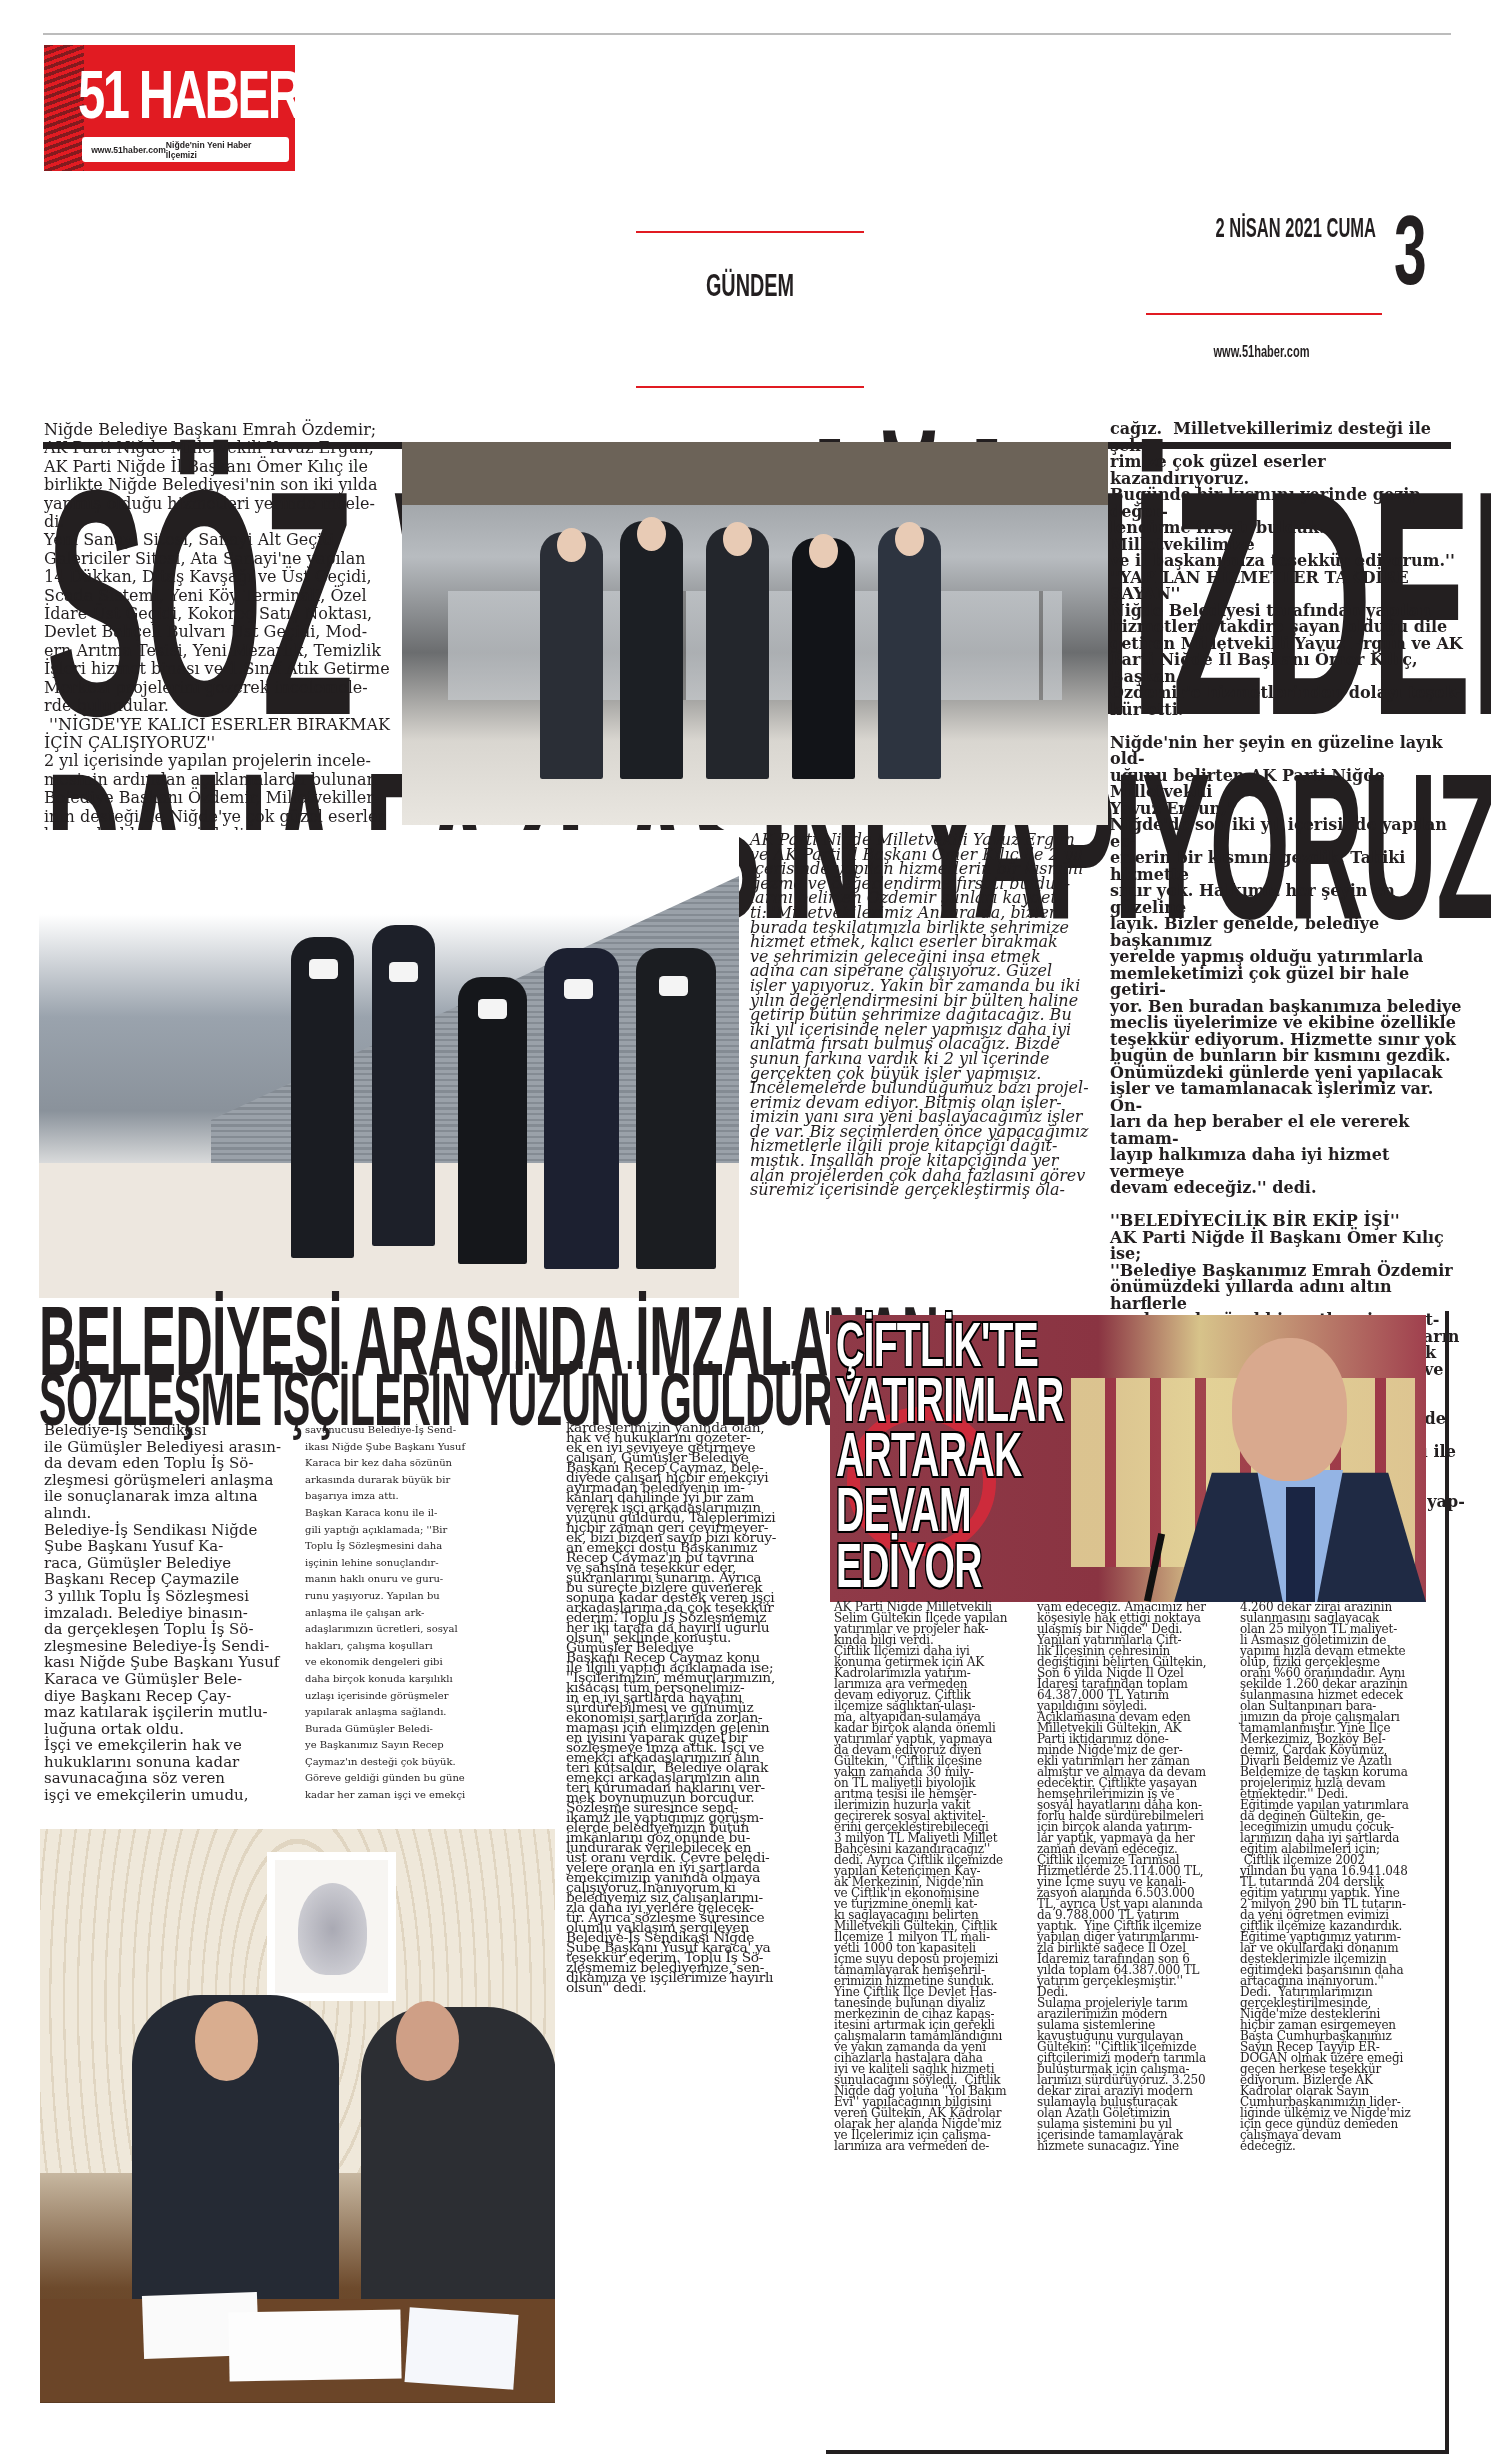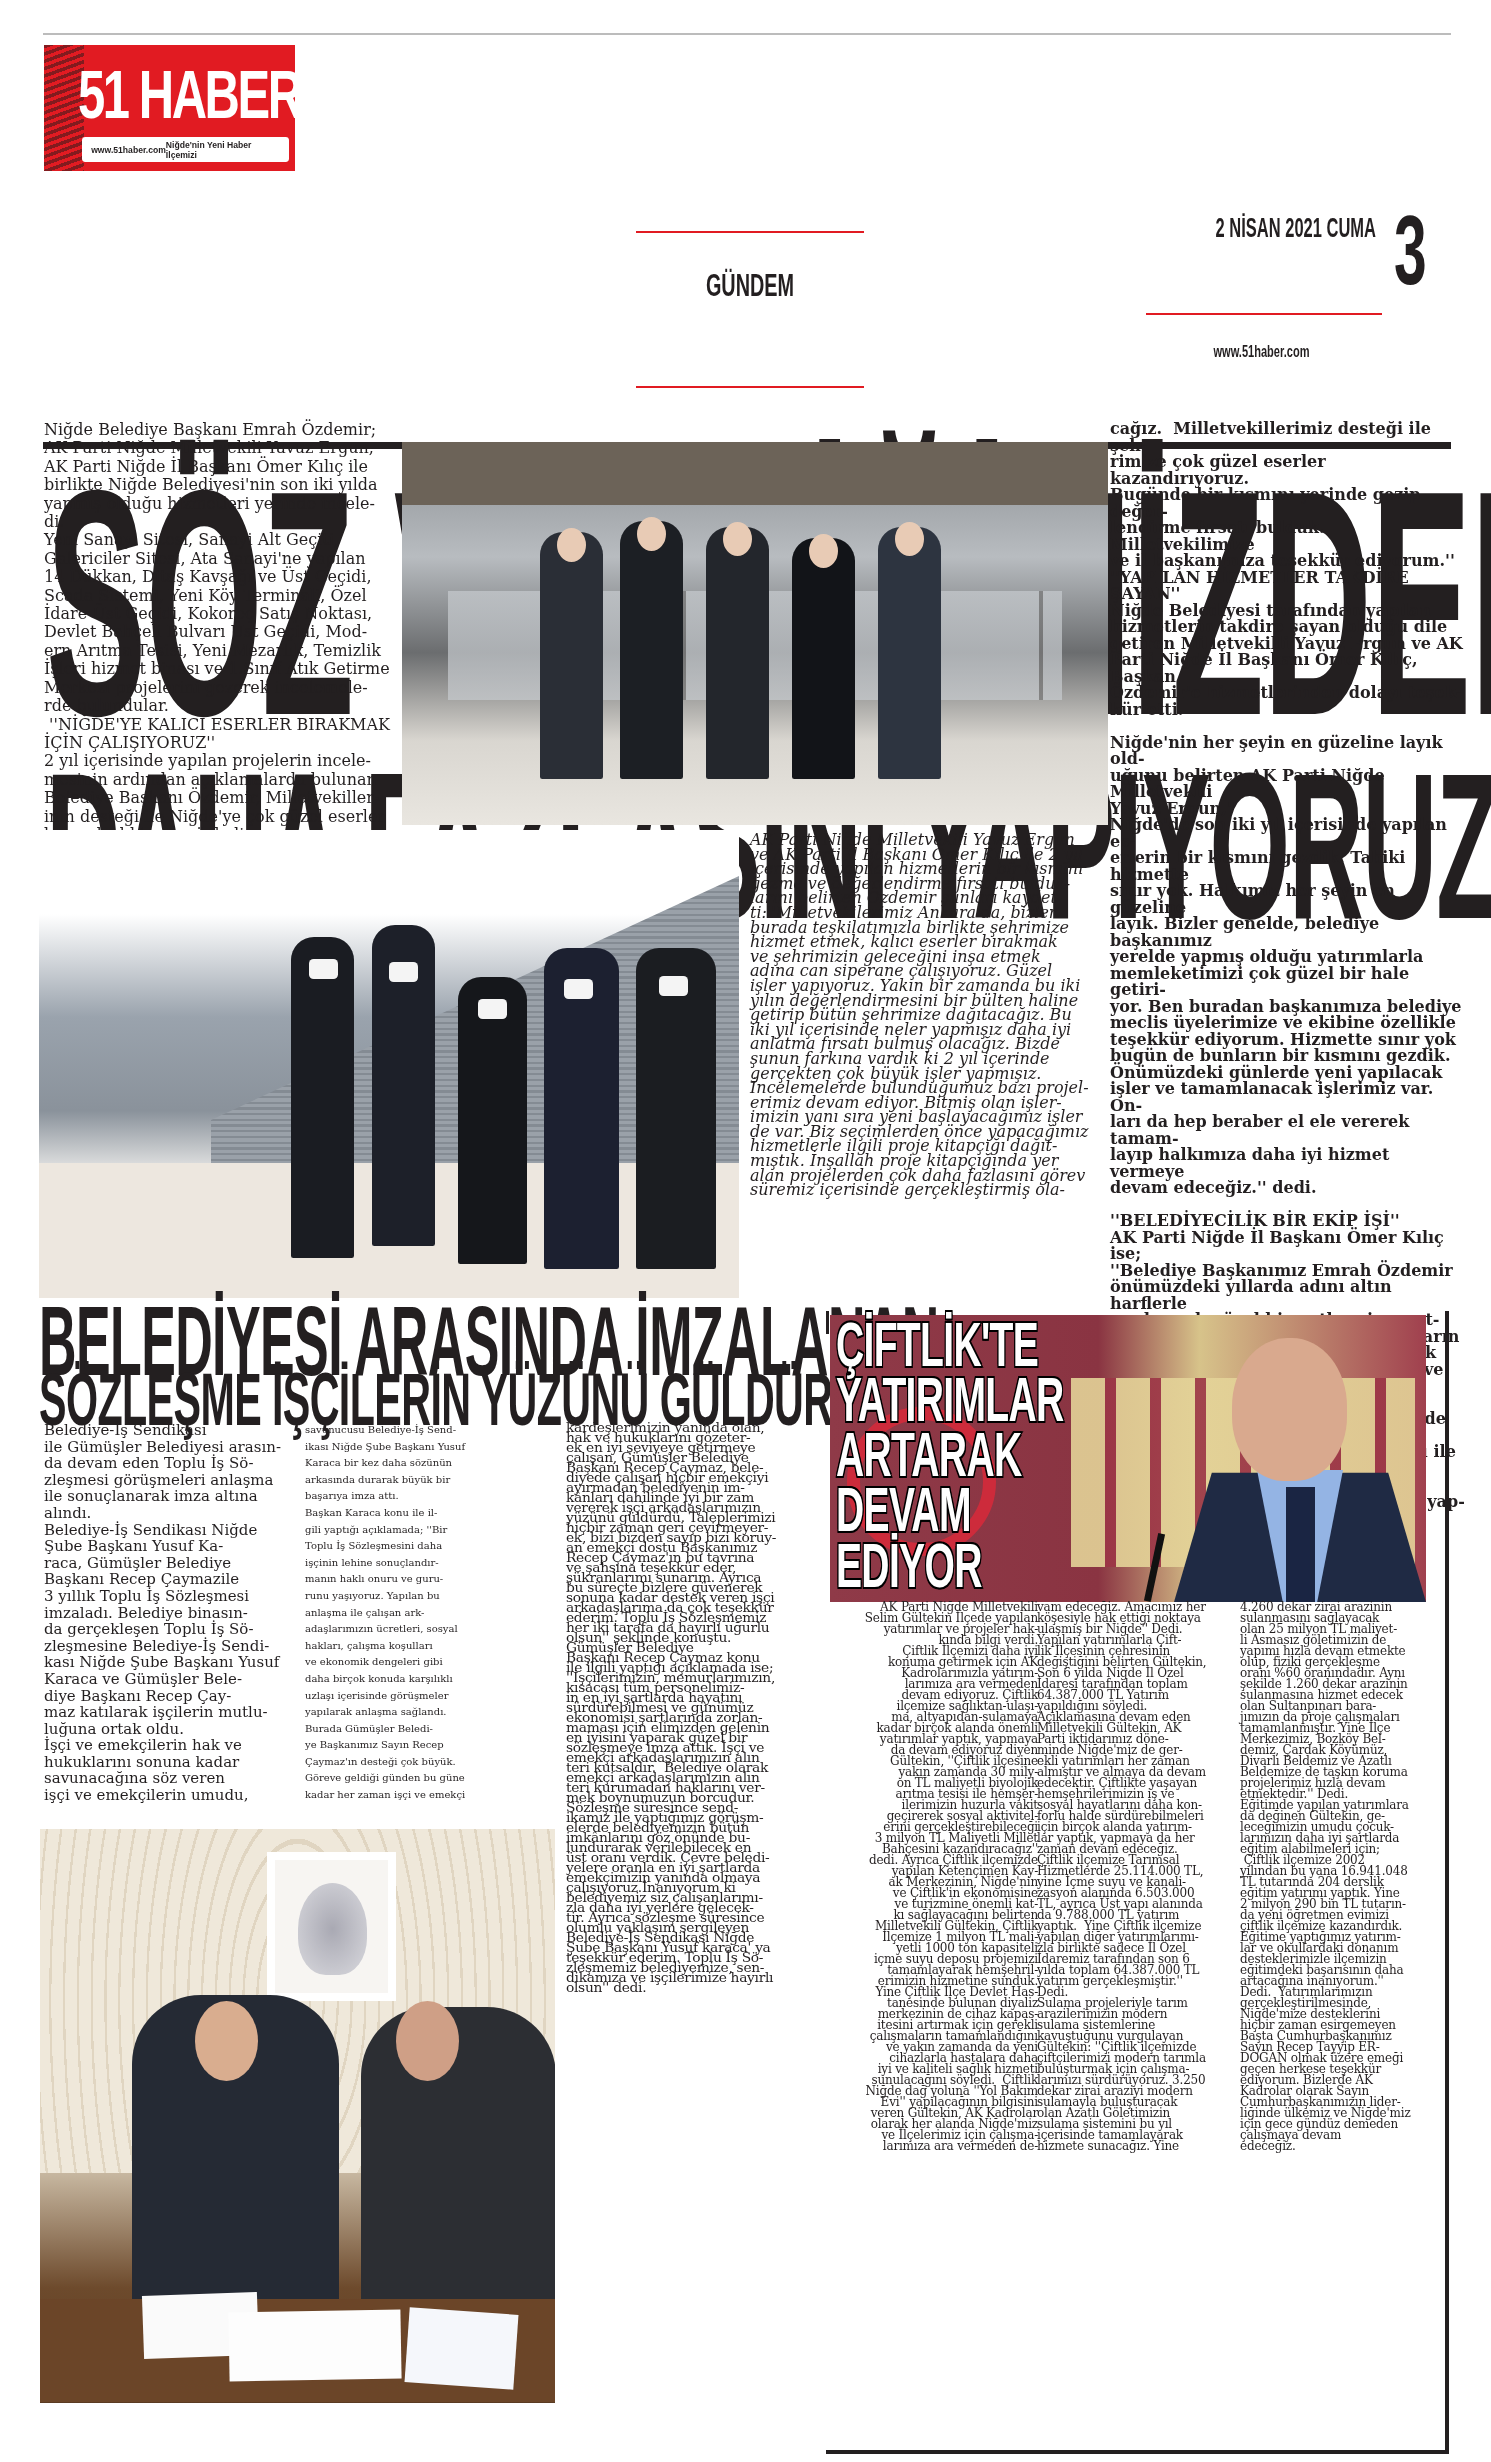--- a/index.html
+++ b/index.html
@@ -341,21 +341,21 @@
   <div class="abs" style="left:402px;top:23px;width:115px;height:143px;border-radius:48% 48% 45% 45%;background:#d9a98e;"></div>
   <div class="abs" style="left:321px;top:218px;width:6.9px;height:69px;background:#111;transform:rotate(12deg);"></div>
 </div>
 
 <div class="abs ciftlik-title" style="left:836px;top:1317px;font-size:63px;line-height:55px;transform:scaleX(0.62);">ÇİFTLİK'TE</div>
 <div class="abs ciftlik-title" style="left:836px;top:1372px;font-size:63px;line-height:55px;transform:scaleX(0.62);">YATIRIMLAR</div>
 <div class="abs ciftlik-title" style="left:836px;top:1427px;font-size:63px;line-height:55px;transform:scaleX(0.62);">ARTARAK</div>
 <div class="abs ciftlik-title" style="left:836px;top:1482px;font-size:63px;line-height:55px;transform:scaleX(0.62);">DEVAM</div>
 <div class="abs ciftlik-title" style="left:836px;top:1538px;font-size:63px;line-height:55px;transform:scaleX(0.62);">EDİYOR</div>
 
-<div class="abs body-text" style="left:834px;top:1602px;width:204px;font-size:12px;line-height:11px;letter-spacing:-0.2px;text-align:right;">AK Parti Niğde Milletvekili
+<div class="abs body-text" style="left:834px;top:1602px;width:204px;font-size:12px;line-height:11px;letter-spacing:-0.2px;">AK Parti Niğde Milletvekili
 Selim Gültekin İlçede yapılan
 yatırımlar ve projeler hak-
 kında bilgi verdi.
 Çiftlik İlçemizi daha iyi
 konuma getirmek için AK
 Kadrolarımızla yatırım-
 larımıza ara vermeden
 devam ediyoruz. Çiftlik
 ilçemize sağlıktan-ulaşı-
 ma, altyapıdan-sulamaya

